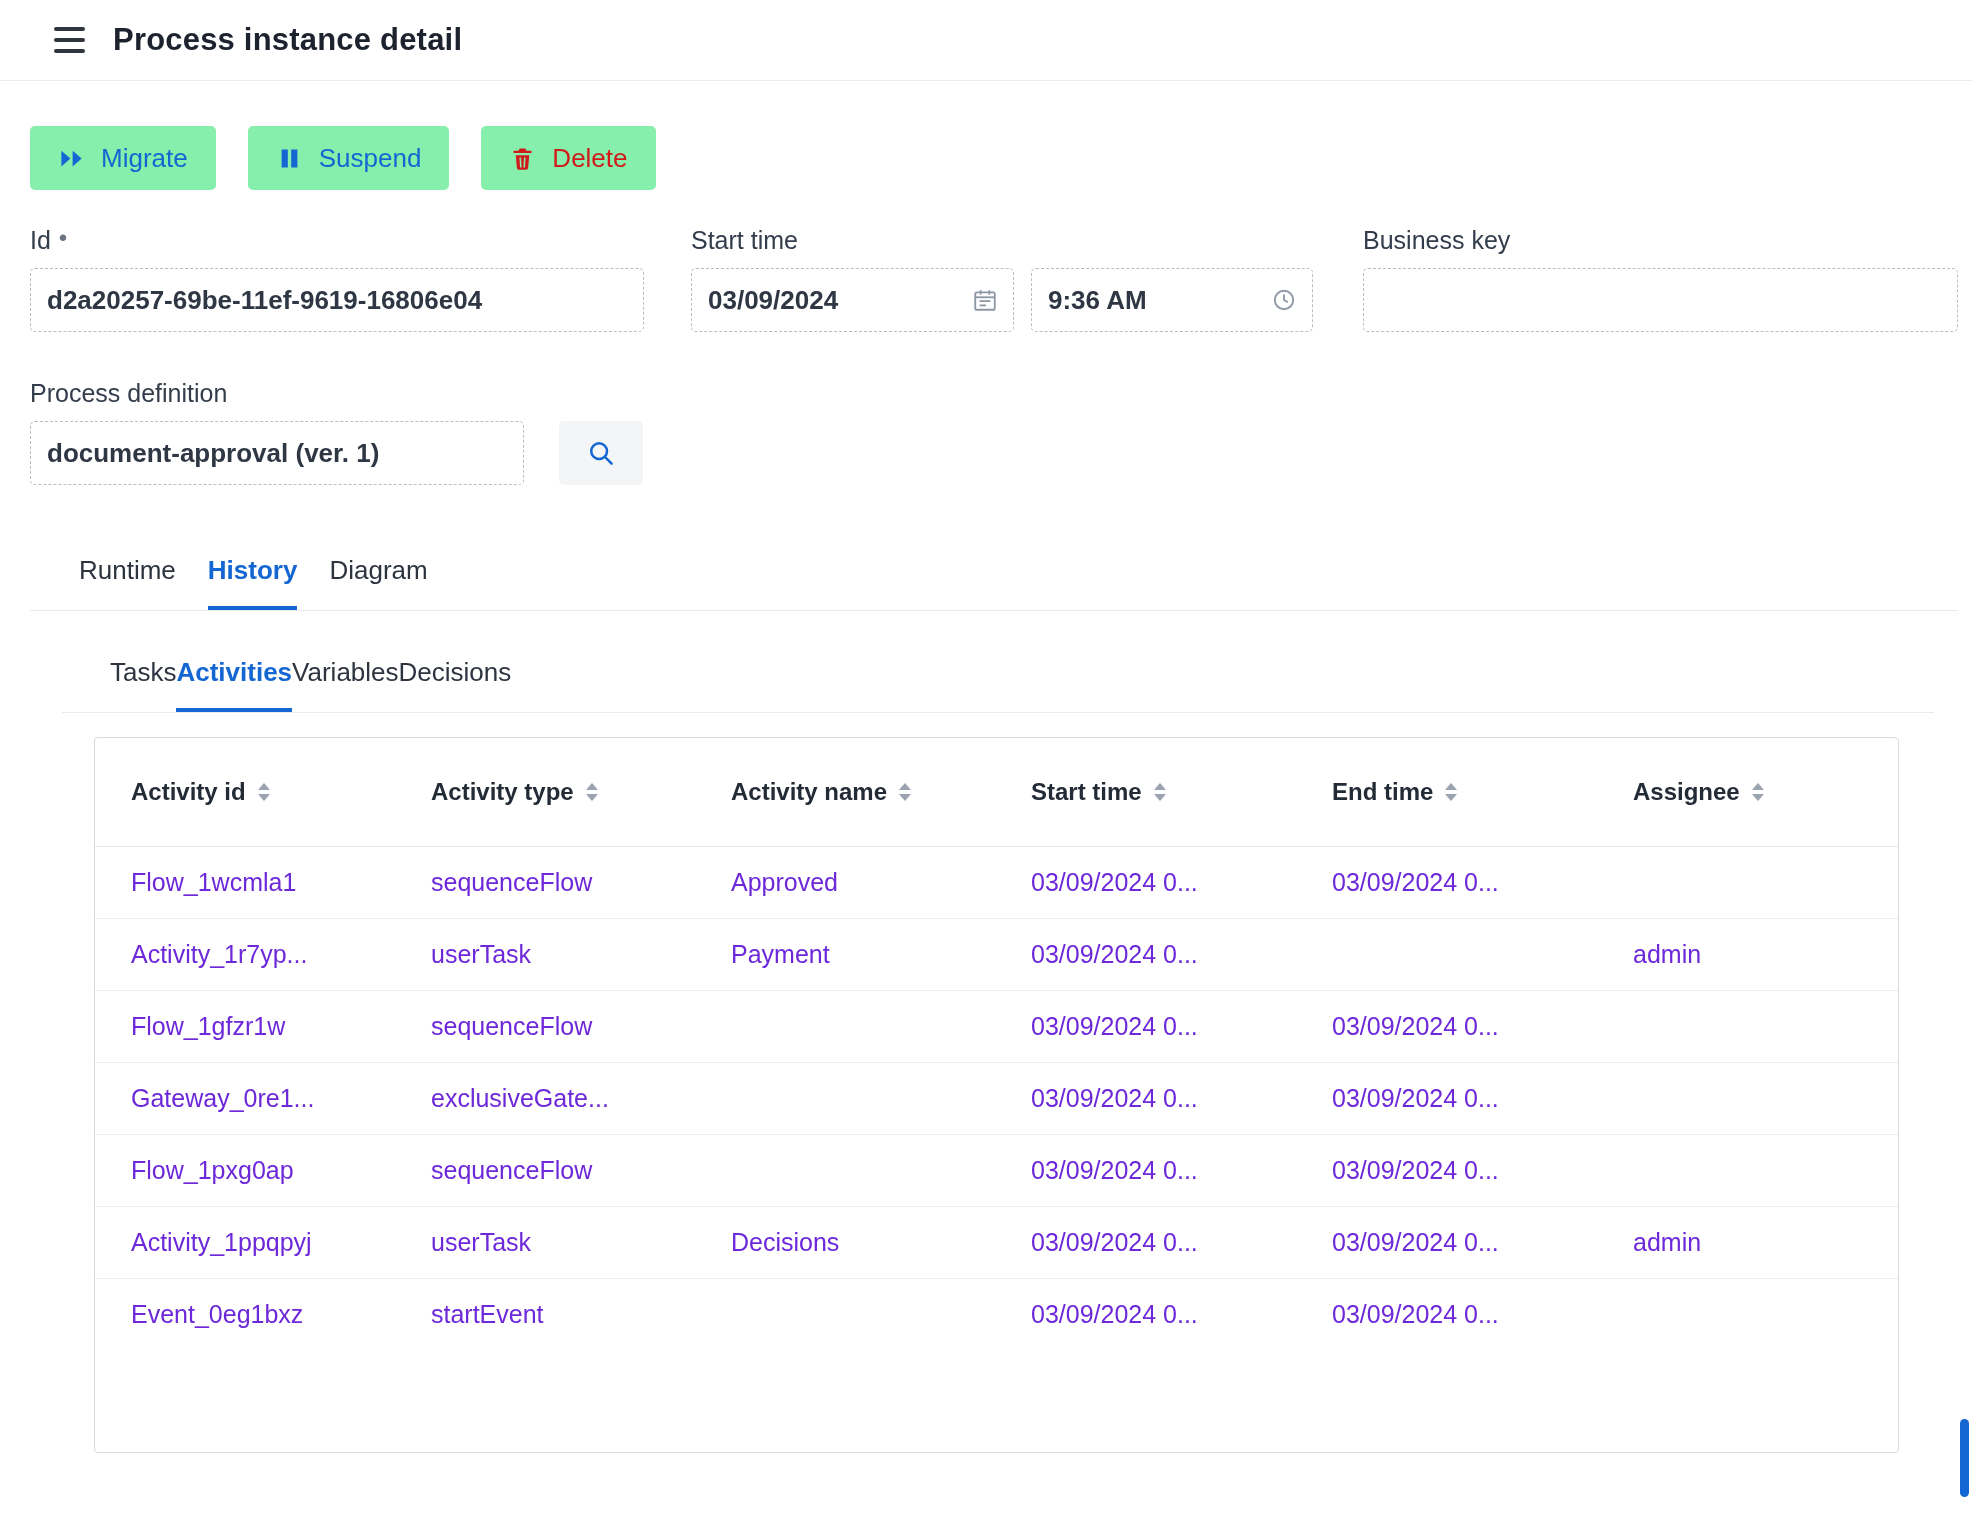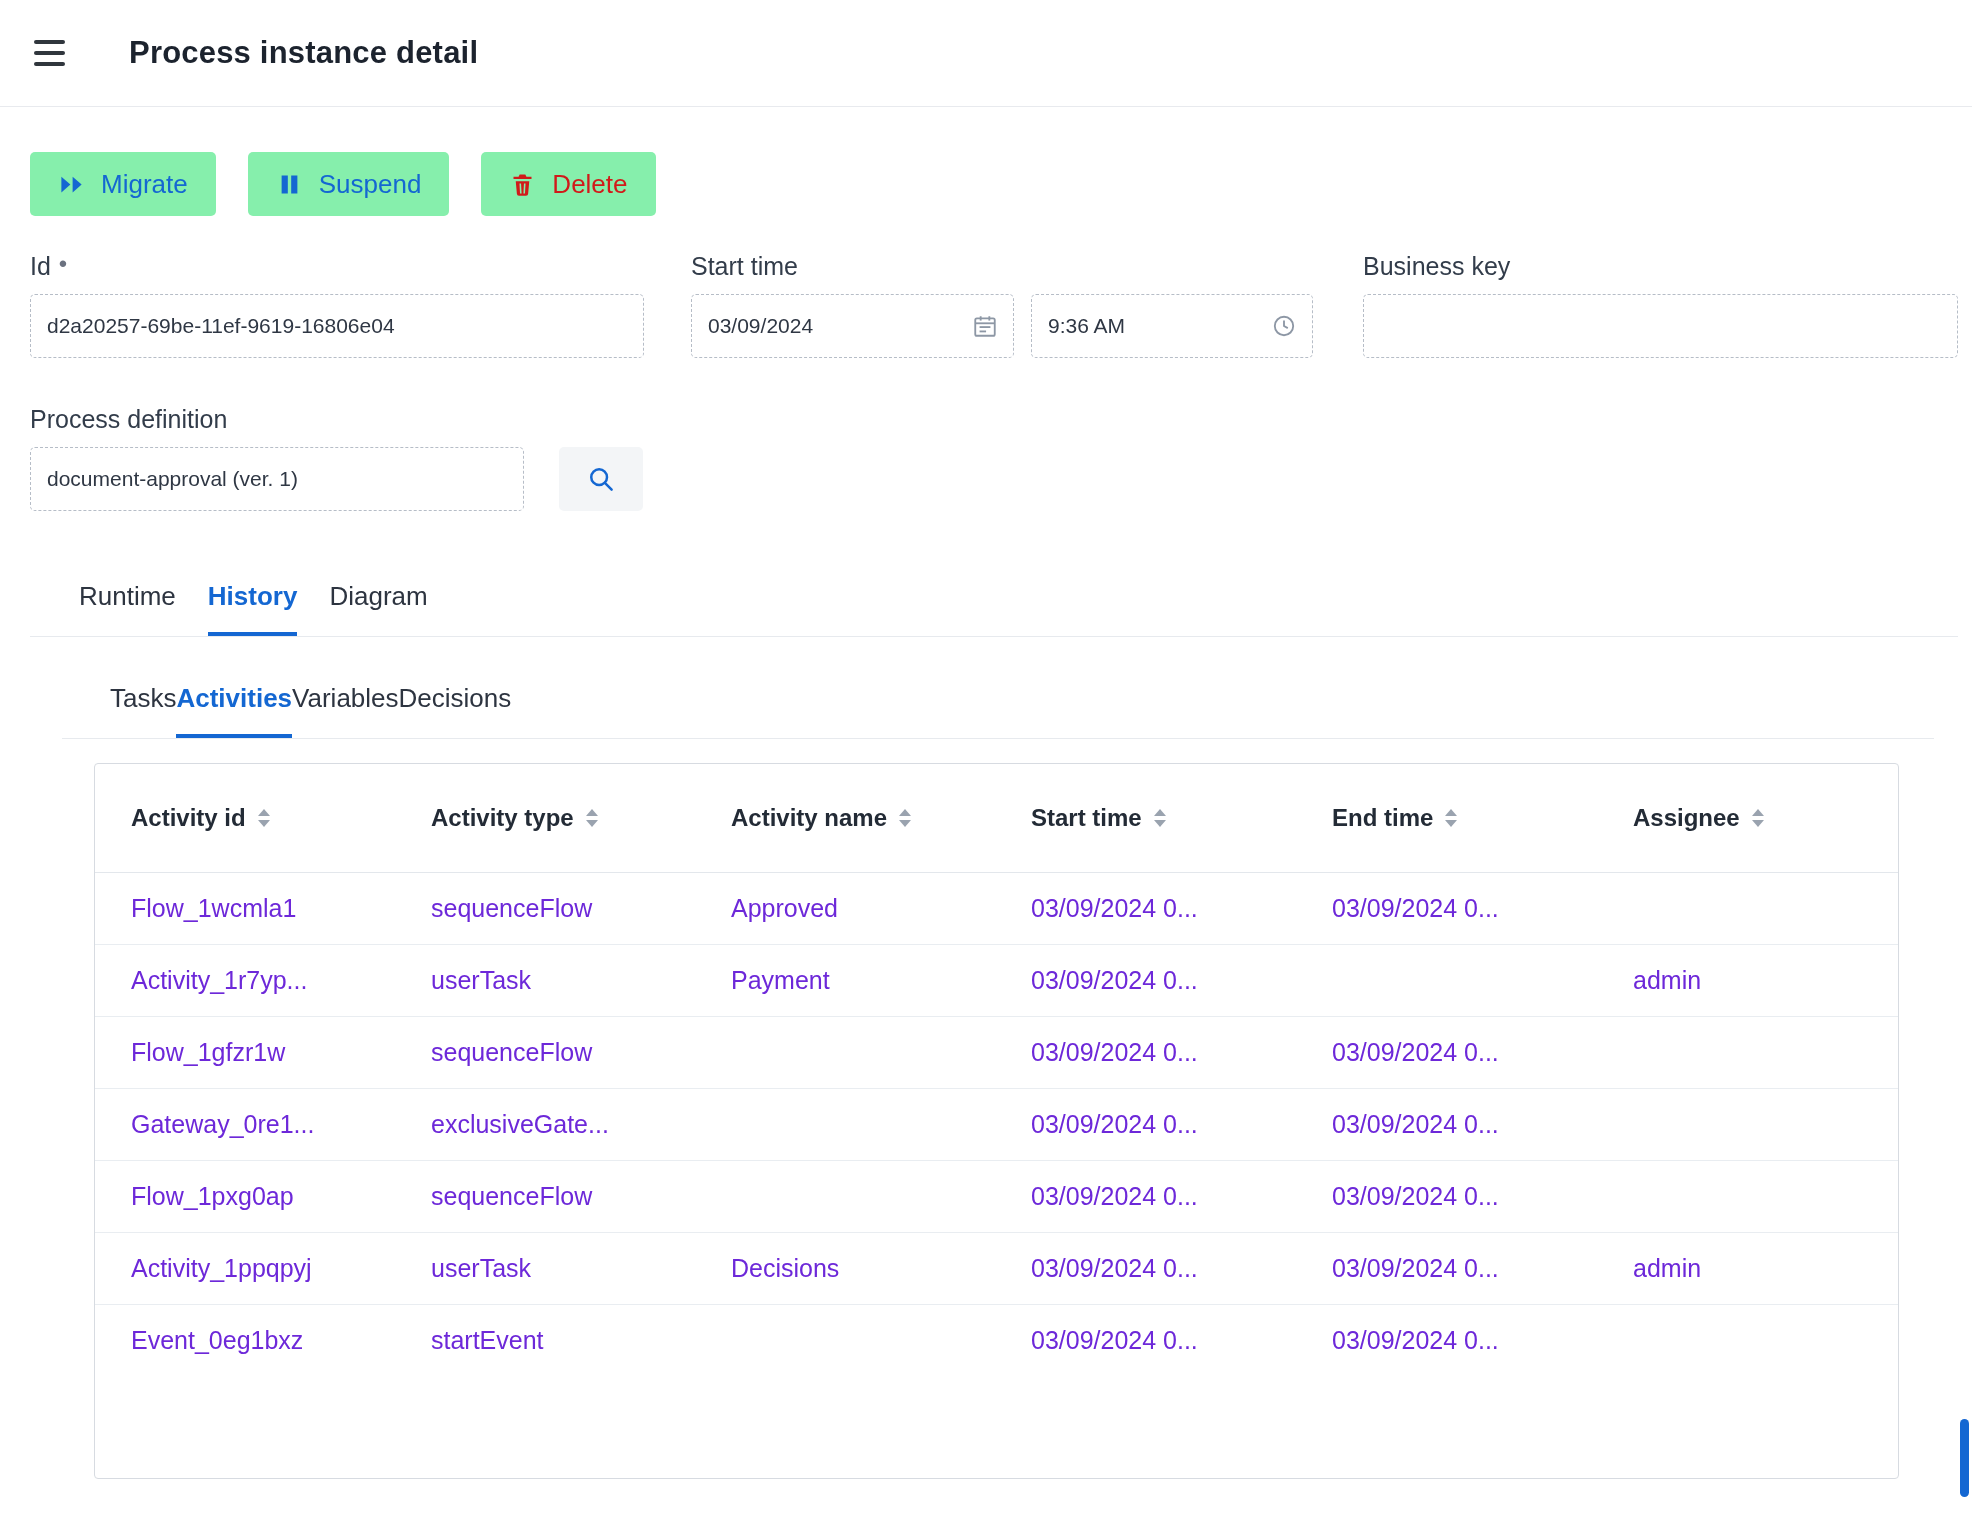--- a/index.html
+++ b/index.html
@@ -4,22 +4,22 @@
 <style>
   * { box-sizing: border-box; }
   html,body { margin:0; padding:0; }
   body {
     width:1972px; height:1528px; position:relative; overflow:hidden;
     background:#ffffff; color:#2a3240;
     font-family:"Liberation Sans", sans-serif;
   }
 
   
-  .topbar { height:107px; display:flex; align-items:center; gap:64px;
-            padding-left:34px; border-bottom:1px solid #e8eaee; }
+  .topbar { height:81px; display:flex; align-items:center; gap:28px;
+            padding-left:54px; border-bottom:1px solid #e8eaee; }
   .hamburger { background:none; border:none; padding:0; cursor:pointer;
                display:flex; flex-direction:column; gap:7px; }
   .hamburger span { width:31px; height:4px; background:#30363d; border-radius:2px; display:block; }
   .page-title { margin:0; font-size:31px; font-weight:700; color:#1c232e; letter-spacing:.2px; }
 
   
   .content { padding:0 14px 0 30px; }
 
   
   .toolbar { margin-top:45px; display:flex; gap:32px; }
@@ -28,22 +28,22 @@
          font-family:inherit; font-size:26px; font-weight:500; color:#1467d2; cursor:pointer; }
   .btn.danger { color:#d11a1a; }
   .btn svg { display:block; }
 
   
   .field-row { display:flex; margin-top:36px; }
   .fgroup { display:flex; flex-direction:column; }
   .flabel { font-size:25px; color:#323c4a; margin-bottom:13px; display:flex; gap:8px; }
   .req-dot { color:#6b7280; font-size:24px; line-height:1; }
   .inp { height:64px; border:1px dashed #b6bdc7; border-radius:5px; background:#fff;
-         font-family:inherit; font-size:21px; color:#2f3744; padding:0 16px;
-         width:100%; outline:none; white-space:nowrap; overflow:hidden; }
+         font-family:inherit; font-size:26px; color:#2f3744; padding:0 16px;
+         width:100%; outline:none; white-space:nowrap; overflow:hidden;font-weight:bold; }
   .input-wrap { position:relative; }
   .input-wrap .field-icon { position:absolute; right:16px; top:50%; transform:translateY(-50%); pointer-events:none; }
 
   .g-id { width:614px; }
   .g-start { margin-left:47px; }
   .start-inputs { display:flex; gap:17px; }
   .inp-date { width:323px; padding-right:58px; }
   .inp-time { width:282px; padding-right:58px; }
   .g-bk { margin-left:50px; flex:1; }
 

